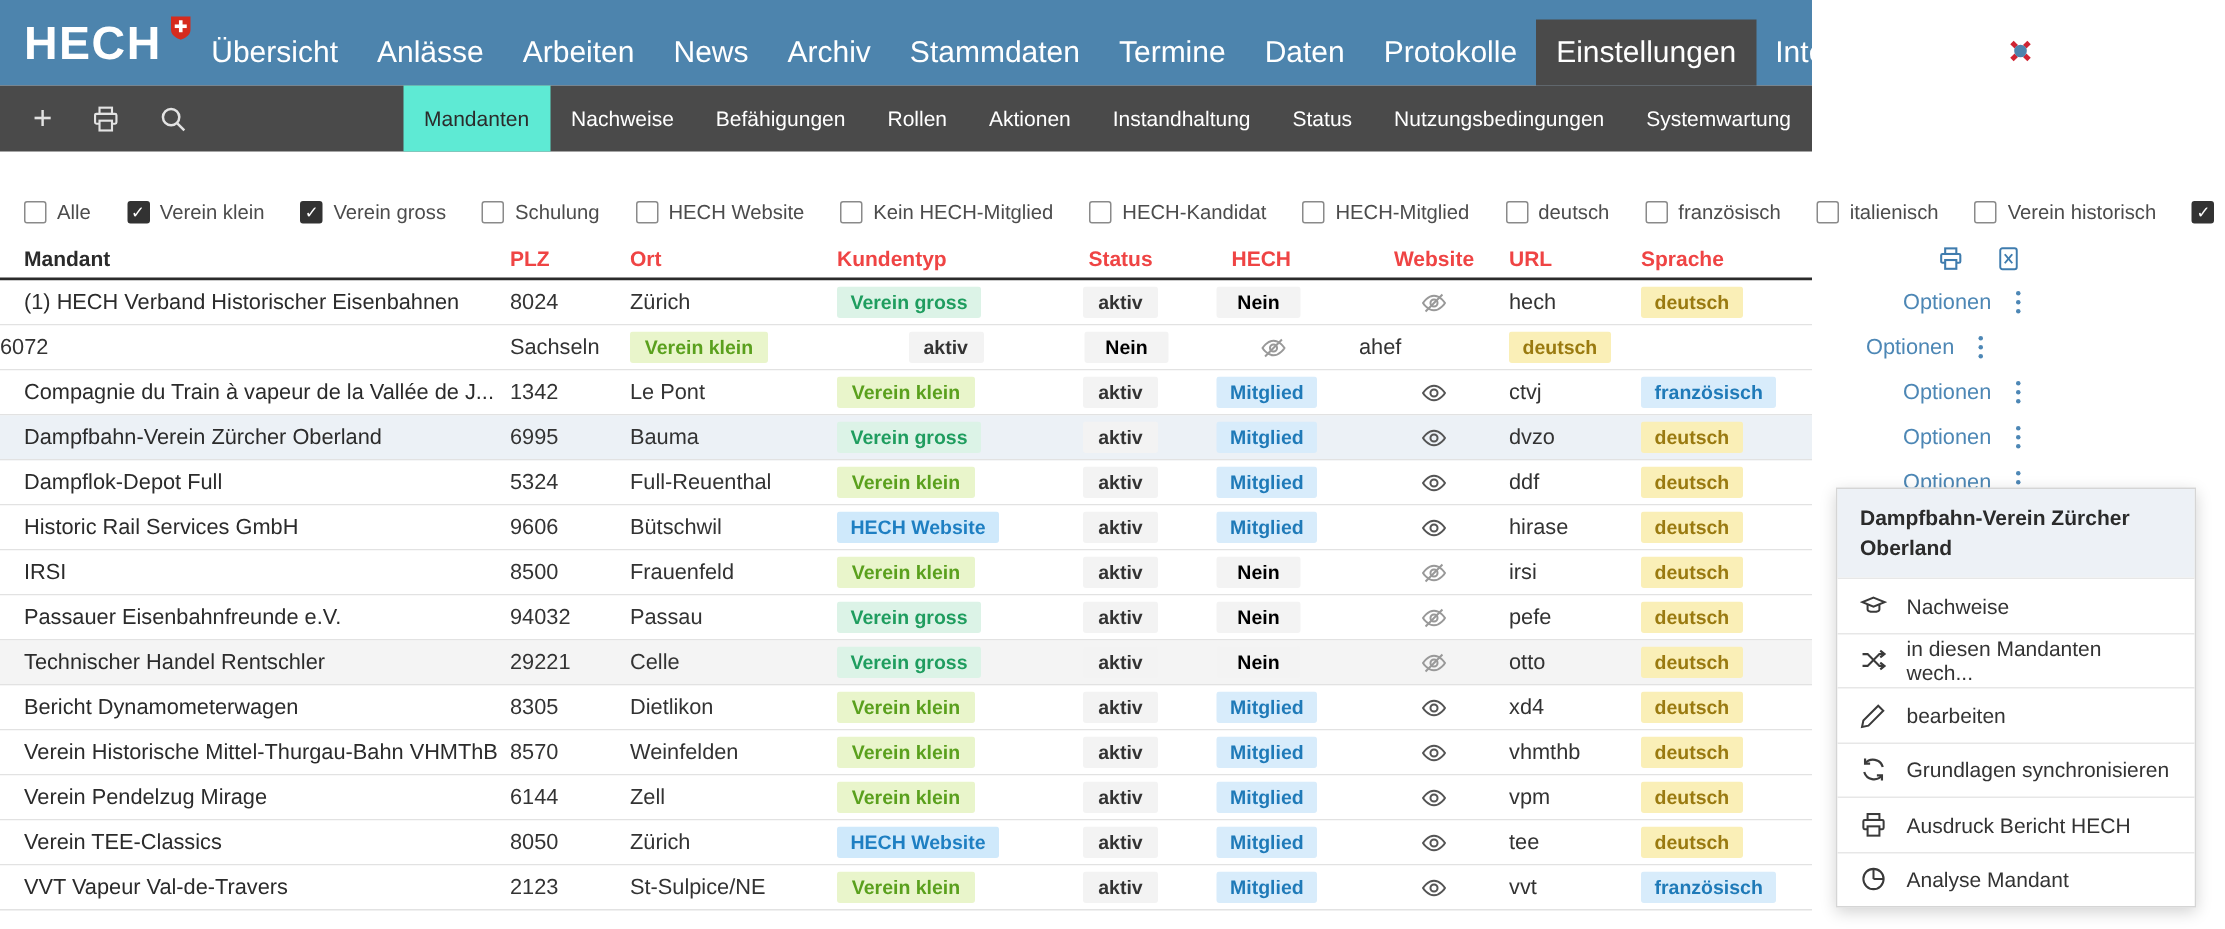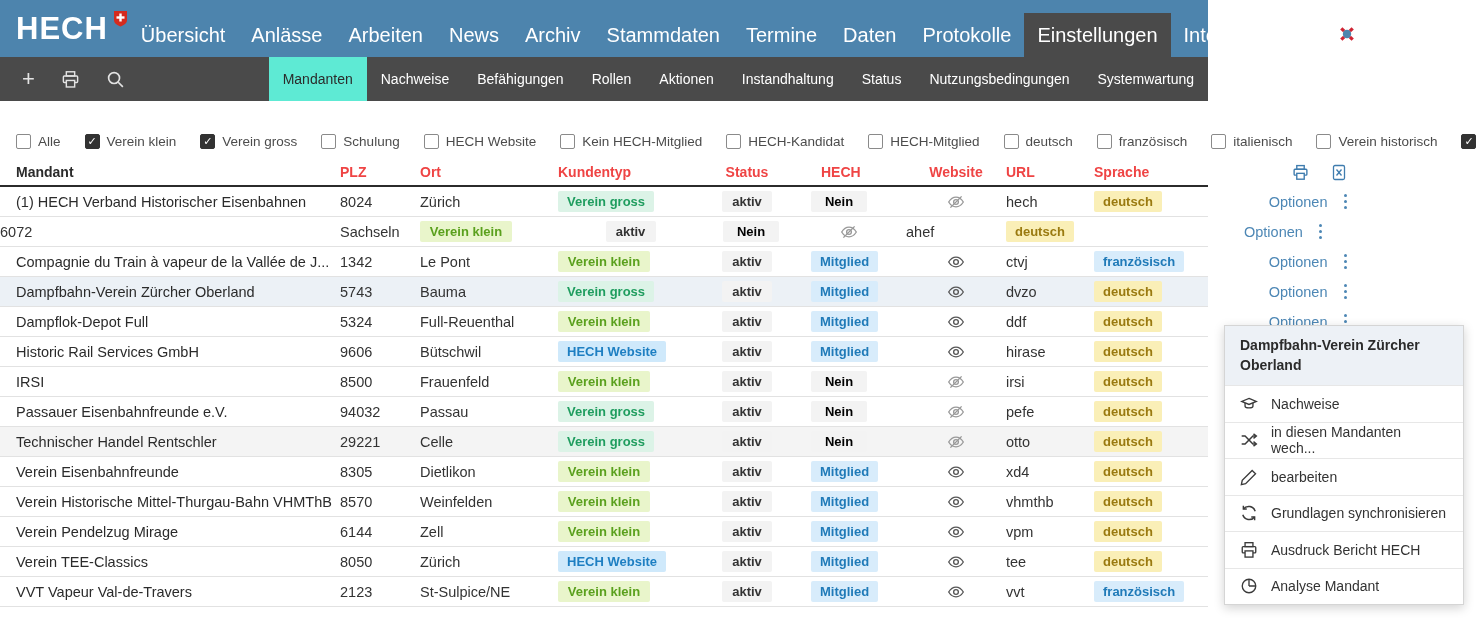--- a/index.html
+++ b/index.html
@@ -318,21 +318,21 @@
             <span class="opt-link">Optionen</span>
             <span class="kebab">
               <i></i>
               <i></i>
               <i></i>
             </span>
           </div>
         </div>
         <div class="grid-row tr selected">
           <div class="td c-mandant">Dampfbahn-Verein Zürcher Oberland</div>
-          <div class="td ">5743</div>
+          <div class="td ">6995</div>
           <div class="td ">Bauma</div>
           <div class="td "><span class="badge type gross">Verein gross</span></div>
           <div class="td c-status"><span class="badge status-b">aktiv</span></div>
           <div class="td "><span class="badge hech-b mitglied">Mitglied</span></div>
           <div class="td c-website"><span style="display: inline-flex; vertical-align: middle;">
               <svg width="18" height="18" viewBox="0 0 16 16" fill="none" stroke="#555" stroke-width="1.2">
                 <path d="M1.5 8s2.6-4.3 6.5-4.3S14.5 8 14.5 8s-2.6 4.3-6.5 4.3S1.5 8 1.5 8z"></path>
                 <circle cx="8" cy="8" r="2.1"></circle>
               </svg>
             </span></div>
@@ -470,21 +470,21 @@
           <div class="row-actions">
             <span class="opt-link">Optionen</span>
             <span class="kebab">
               <i></i>
               <i></i>
               <i></i>
             </span>
           </div>
         </div>
         <div class="grid-row tr">
-          <div class="td c-mandant">Verein Eisenbahnfreunde</div>
+          <div class="td c-mandant">Bericht Dynamometerwagen</div>
           <div class="td ">8305</div>
           <div class="td ">Dietlikon</div>
           <div class="td "><span class="badge type klein">Verein klein</span></div>
           <div class="td c-status"><span class="badge status-b">aktiv</span></div>
           <div class="td "><span class="badge hech-b mitglied">Mitglied</span></div>
           <div class="td c-website"><span style="display: inline-flex; vertical-align: middle;">
               <svg width="18" height="18" viewBox="0 0 16 16" fill="none" stroke="#555" stroke-width="1.2">
                 <path d="M1.5 8s2.6-4.3 6.5-4.3S14.5 8 14.5 8s-2.6 4.3-6.5 4.3S1.5 8 1.5 8z"></path>
                 <circle cx="8" cy="8" r="2.1"></circle>
               </svg>

